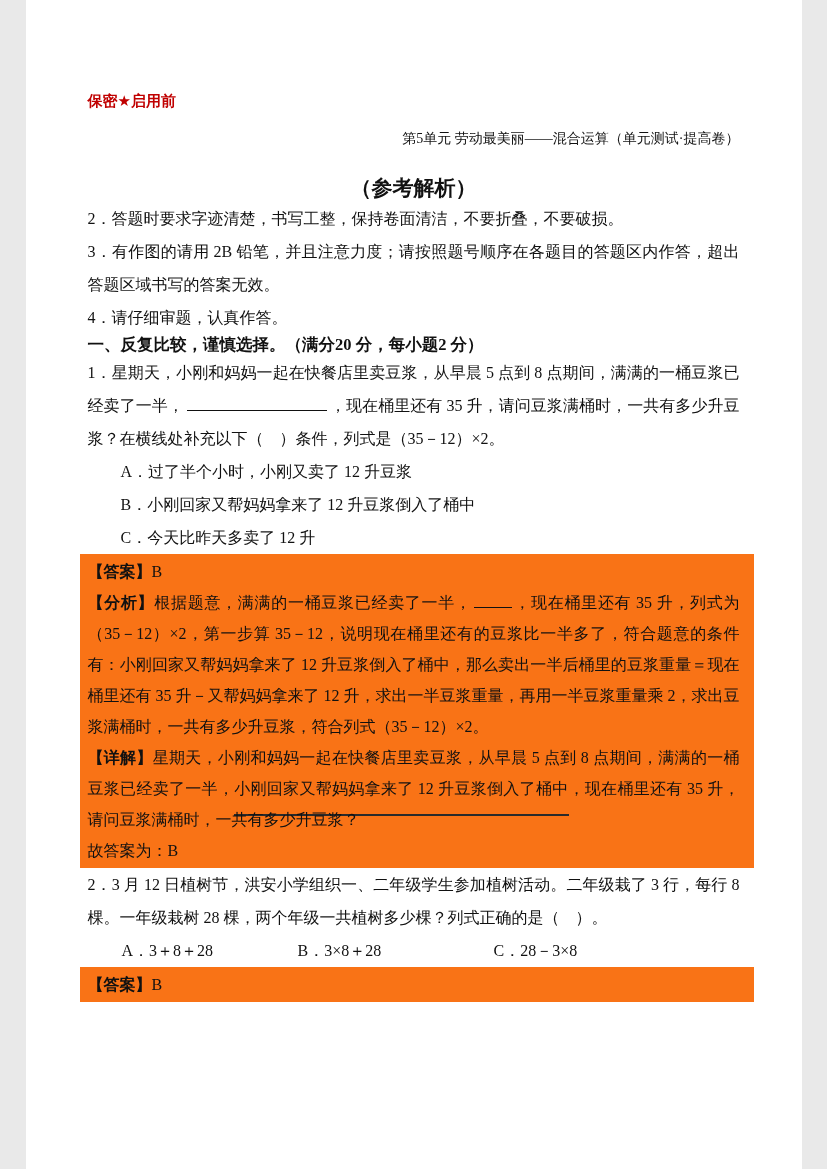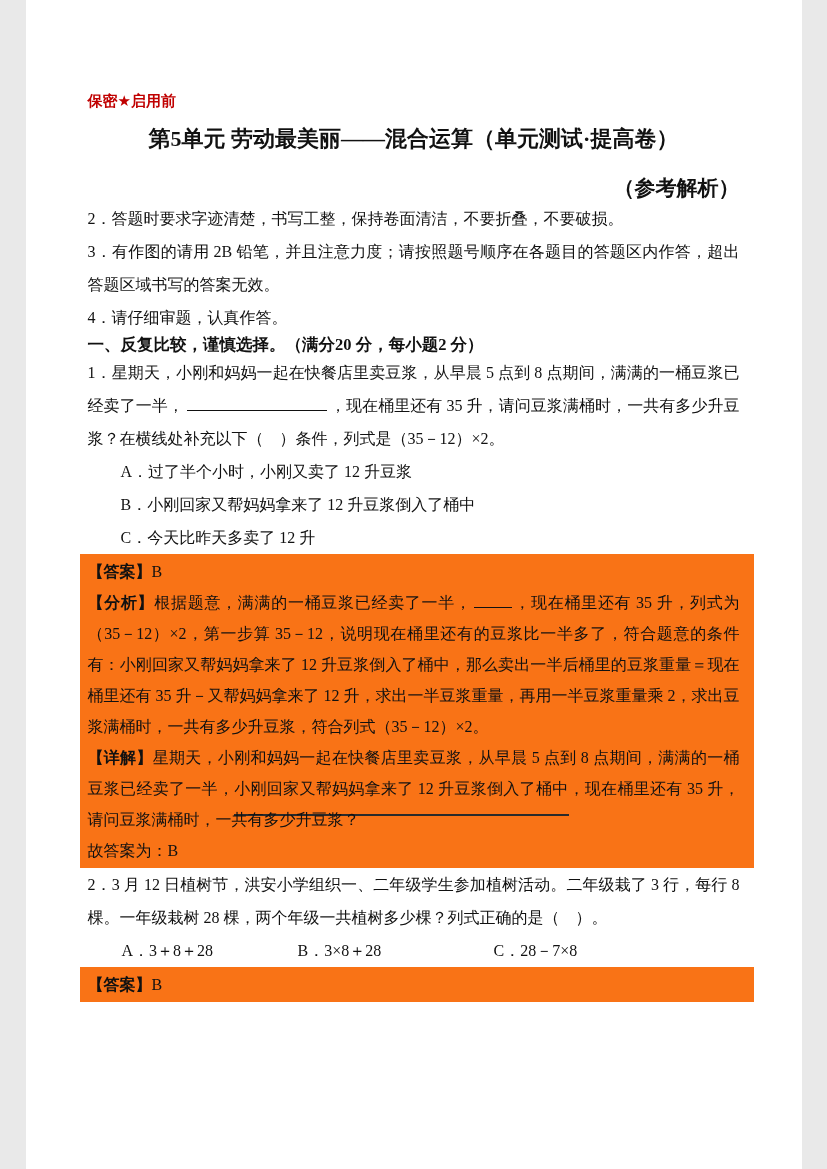--- a/index.html
+++ b/index.html
@@ -16,25 +16,25 @@
   }
   .content{padding:92px 62px 0 62px;box-sizing:border-box;}
   .security-label{
     color:#c00000;
     font-weight:bold;
     font-size:15px;
     line-height:18px;
     font-family:"Liberation Sans","DejaVu Sans",sans-serif;
   }
   .doc-title{
-    font-size:22px;font-weight:bold;text-align:center;
+    font-size:14px;font-weight:normal;text-align:right;
     margin:14px 0 0 0;line-height:30px;
   }
   .doc-subtitle{
-    font-size:21px;font-weight:bold;text-align:right;
+    font-size:21px;font-weight:bold;text-align:center;
     margin:20px 0 0 0;line-height:28px;
   }
   .notes-heading{margin:10px 0 0 0;line-height:33px;}
   .para{margin:0;line-height:33px;text-align:justify;}
   .note{margin:0;line-height:33px;text-align:justify;}
   .section-heading{
     margin:0;font-weight:bold;line-height:22px;font-size:16.5px;
     padding-top:0;
   }
   .q-stem{margin:0;line-height:33px;text-align:justify;}
@@ -87,20 +87,20 @@
 
     <div class="shaded">
       <p class="para"><span class="label-bold">【答案】</span><span>B</span></p>
       <p class="para"><span class="label-bold">【分析】</span><span>根据题意，满满的一桶豆浆已经卖了一半，</span><span class="blank blank-short"></span><span>，现在桶里还有 35 升，列式为（35－12）×2，第一步算 35－12，说明现在桶里还有的豆浆比一半多了，符合题意的条件有：小刚回家又帮妈妈拿来了 12 升豆浆倒入了桶中，那么卖出一半后桶里的豆浆重量＝现在桶里还有 35 升－又帮妈妈拿来了 12 升，求出一半豆浆重量，再用一半豆浆重量乘 2，求出豆浆满桶时，一共有多少升豆浆，符合列式（35－12）×2。</span></p>
       <p class="para"><span class="label-bold">【详解】</span><span>星期天，小刚和妈妈一起在快餐店里卖豆浆，从早晨 5 点到 8 点期间，满满的一桶豆浆已经卖了一半，</span><span class="underline-seg">小刚回家又帮妈妈拿来了 12 升豆浆倒入了桶中</span><span>，现在桶里还有 35 升，请问豆浆满桶时，一共有多少升豆浆？</span></p>
       <p class="para">故答案为：B</p>
     </div>
 
     <p class="q-stem">2．3 月 12 日植树节，洪安小学组织一、二年级学生参加植树活动。二年级栽了 3 行，每行 8 棵。一年级栽树 28 棵，两个年级一共植树多少棵？列式正确的是（　）。</p>
 
-    <p class="options-row"><span class="opt-cell-a">A．3＋8＋28</span><span class="opt-cell-b">B．3×8＋28</span><span>C．28－7×8</span></p>
+    <p class="options-row"><span class="opt-cell-a">A．3＋8＋28</span><span class="opt-cell-b">B．3×8＋28</span><span>C．28－3×8</span></p>
 
     <div class="shaded">
       <p class="para"><span class="label-bold">【答案】</span><span>B</span></p>
     </div>
 
   </div>
 </div>
 
 </body></html>

